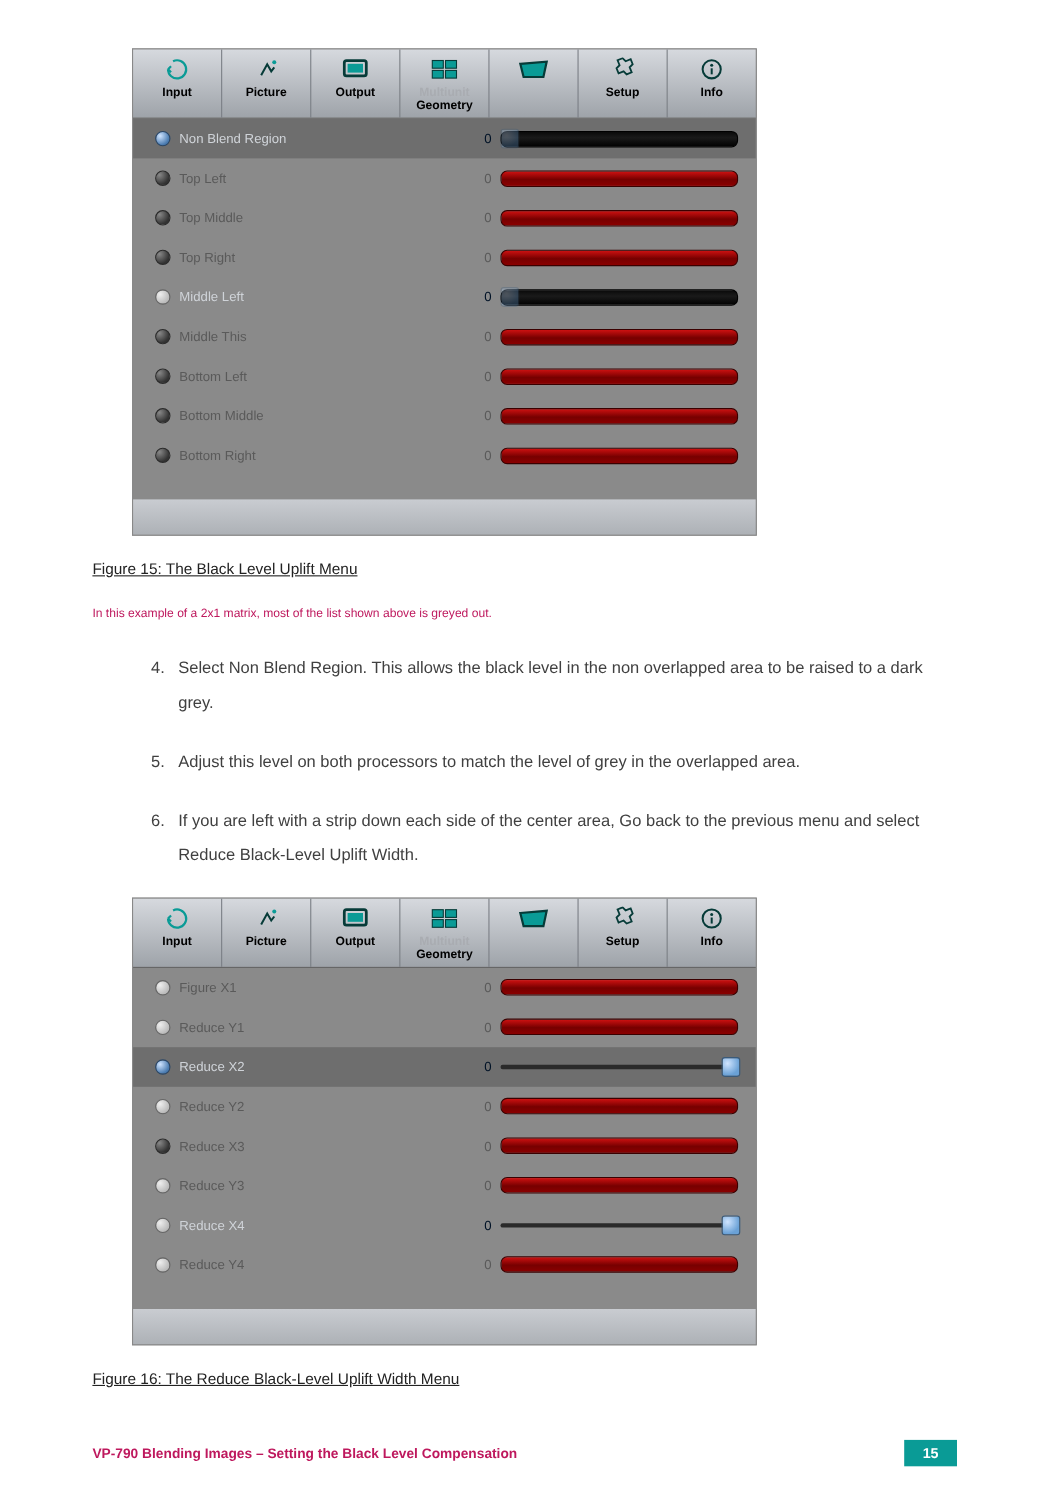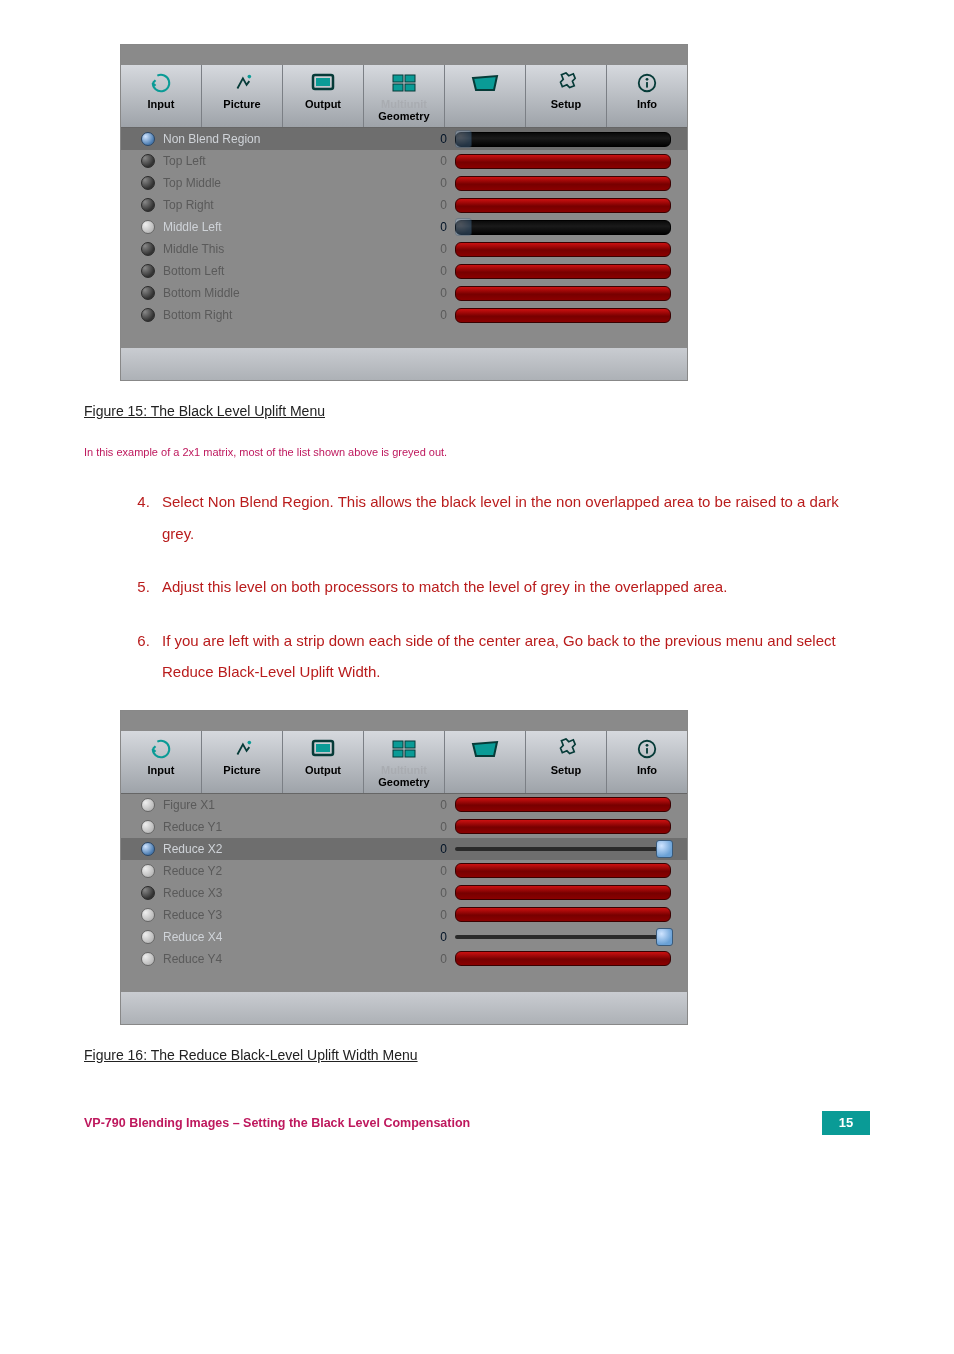--- a/index.html
+++ b/index.html
@@ -21,42 +21,41 @@
   }
   .body-text {
     font-size: 11px;
     line-height: 2.1;
     color: #be185d;
     margin: 22px 0;
   }
   ol.steps {
     font-size: 15px;
     line-height: 2.1;
-    color: #b91c1c;
+    color: #404040;
     padding-left: 70px;
     margin: 18px 0;
   }
   ol.steps li {
     padding-left: 8px;
     margin-bottom: 22px;
   }
 
   
   .panel {
     width: 566px;
     margin: 0 0 0 36px;
     border: 1px solid #888;
     background: #8a8a8a;
     font-family: Arial, sans-serif;
   }
   .tabs {
     display: flex;
     background: linear-gradient(#d6d9de, #9ea3a9);
     border-bottom: 1px solid #666;
-    margin-top: 20px;
   }
   .tab {
     flex: 1;
     text-align: center;
     padding: 3px 0 2px 0;
     border-right: 1px solid #7b7f85;
     position: relative;
   }
   .tab:last-child { border-right: none; }
   .tab-icon {
@@ -79,21 +78,21 @@
     background: #8a8a8a;
     padding-bottom: 22px;
   }
   .rows-footer {
     height: 32px;
     background: linear-gradient(#c9ccd1, #adb1b6);
   }
   .row {
     display: flex;
     align-items: center;
-    height: 22px;
+    height: 36px;
     font-size: 12px;
   }
   .row.highlight {
     background: #6e6e6e;
   }
   .radio {
     width: 12px;
     height: 12px;
     border-radius: 50%;
     margin-left: 20px;

